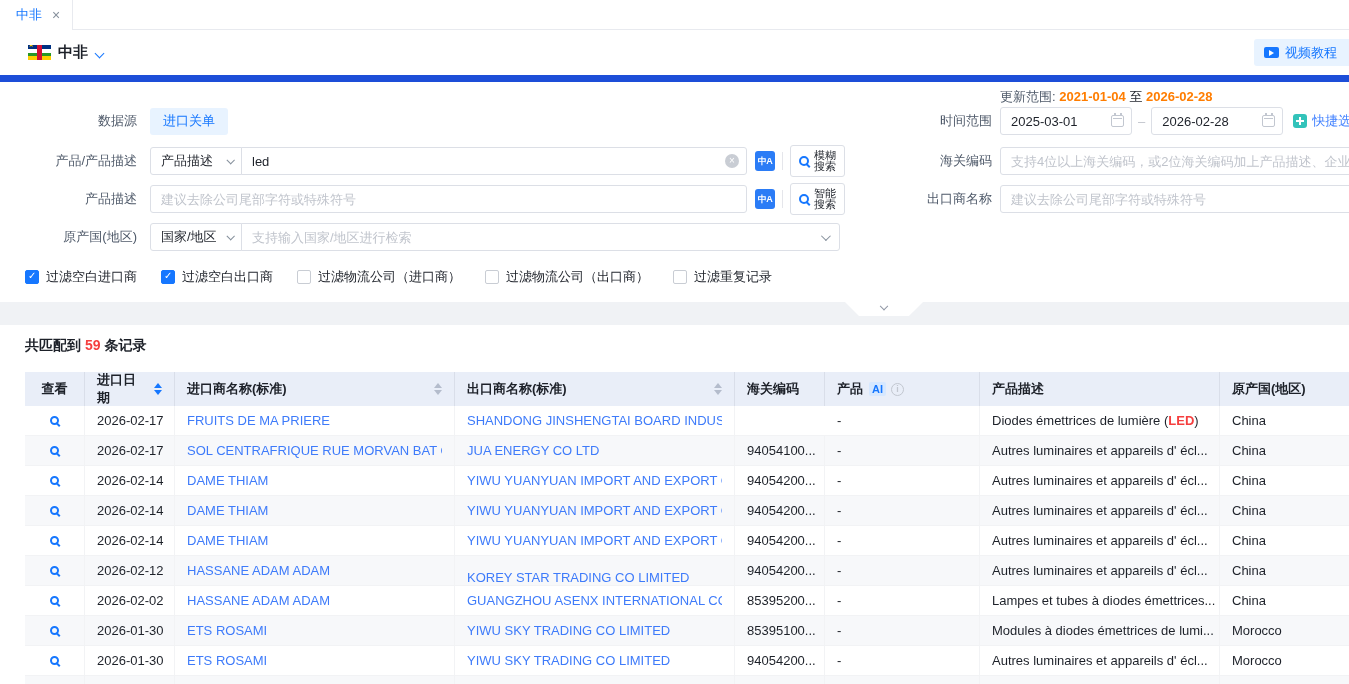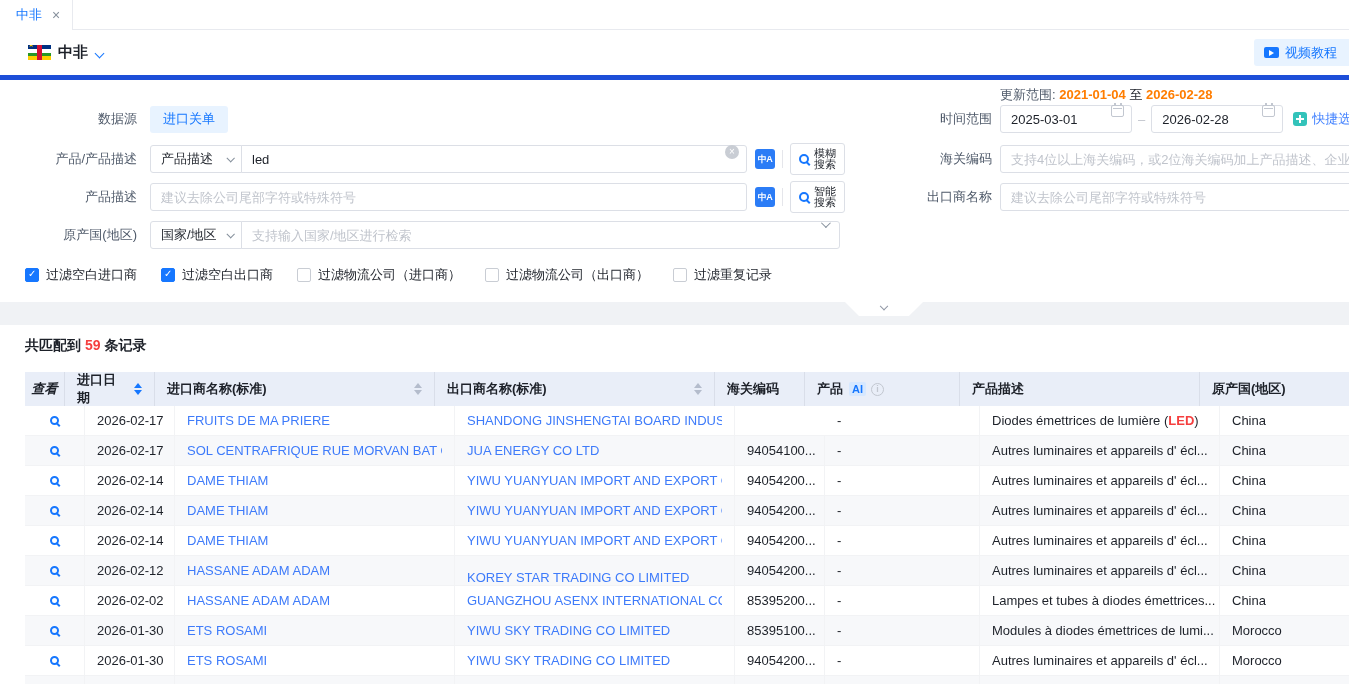--- a/index.html
+++ b/index.html
@@ -20,34 +20,34 @@
   .flag .star { position:absolute; left:0px; top:-4px; color:#ffce00; font-size:7px; }
   .country-name { position:absolute; left:58px; top:13px; font-size:15px; font-weight:bold; color:#1d2129; }
   .country-chev { position:absolute; left:96px; top:20px; }
   .chev { display:inline-block; width:7px; height:7px; border-right:1.6px solid #1677ff; border-bottom:1.6px solid #1677ff; transform:rotate(45deg); }
   .chev.gray { border-color:#86909c; }
   .video-btn { position:absolute; right:0px; top:9px; height:27px; display:flex; align-items:center; gap:6px; background:#e8f3ff; color:#1677ff; border:none; padding:0 12px 0 10px; font-size:13px; border-radius:3px 0 0 3px; font-family:inherit; cursor:pointer; }
   .video-icon { display:inline-block; width:15px; height:11px; background:#1677ff; border-radius:2px; position:relative; }
   .video-icon::after { content:""; position:absolute; left:5px; top:2.5px; border-left:5px solid #fff; border-top:3px solid transparent; border-bottom:3px solid transparent; }
 
   
-  .form-panel { position:absolute; left:0; top:75px; width:100%; height:227px; background:#fff; border-top:5px solid #1d4ed8;padding-left:36px; }
+  .form-panel { position:absolute; left:0; top:75px; width:100%; height:227px; background:#fff; border-top:7px solid #1d4ed8;padding-left:36px; }
   .frow { position:absolute; left:0; display:flex; align-items:center; height:28px; }
   .flabel { width:137px; text-align:right; margin-right:13px; color:#4e5969; flex:0 0 auto; }
   .rrow { position:absolute; left:925px; display:flex; align-items:center; height:28px; }
   .rlabel { width:67px; text-align:right; margin-right:8px; color:#4e5969; flex:0 0 auto; }
 
   .pill-btn { height:27px; padding:0 13px; background:#e8f3ff; color:#1677ff; border:none; border-radius:3px; font-size:13px; font-family:inherit; cursor:pointer; }
 
   .sel { height:28px; border:1px solid #dcdfe6; border-radius:3px 0 0 3px; display:flex; align-items:center; justify-content:space-between; padding:0 8px 0 10px; background:#fff; cursor:pointer; }
   .sel .chev { width:6px; height:6px; transform:rotate(45deg) translateY(-1px); }
   .inp { height:28px; border:1px solid #dcdfe6; border-radius:0 3px 3px 0; padding:0 24px 0 10px; font-size:13px; color:#1d2129; font-family:inherit; background:#fff; outline:none; }
   .inp::placeholder { color:#c0c4cc; }
   .inp.standalone { border-radius:3px; }
-  .inp-wrap { position:relative; display:flex; align-items:flex-start;border-radius:8px; }
+  .inp-wrap { position:relative; display:flex; align-items:center;border-radius:8px; }
 
   .clear-icon { position:absolute; right:8px; width:14px; height:14px; border-radius:50%; background:#c9cdd4; color:#fff; font-size:10px; line-height:14px; text-align:center; cursor:pointer; }
   .trans-icon { width:20px; height:20px; background:#2b7cf6; border-radius:3px; color:#fff; font-size:9px; font-weight:bold; display:flex; align-items:center; justify-content:center; margin-left:8px; cursor:pointer; letter-spacing:-0.5px; }
   .vdiv { width:1px; height:18px; background:#e5e6eb; margin:0 7px; }
 
   .search-btn { height:32px; display:flex; align-items:center; gap:5px; border:1px solid #dcdfe6; border-radius:3px; background:#fff; padding:0 8px; cursor:pointer; font-family:inherit; }
   .search-btn .txt { display:flex; flex-direction:column; font-size:11px; line-height:11px; color:#1d2129; text-align:left; }
   .mag { display:inline-block; width:9px; height:9px; border:2px solid #1677ff; border-radius:50%; position:relative; flex:0 0 auto; }
   .mag::after { content:""; position:absolute; width:2px; height:5px; background:#1677ff; transform:rotate(-45deg); bottom:-4px; right:-2px; }
   .mag.big { width:10px; height:10px; }
@@ -243,21 +243,21 @@
   </div>
 
 <div class="results-panel">
   <div class="summary">
     <span>共匹配到</span><span class="cnt">59</span><span>条记录</span>
   </div>
 
   <div class="table-wrap">
     <div class="tbl">
       <div class="thead">
-        <div class="th center" style="width:40px;font-style:italic;">
+        <div class="th center" style="width:60px;">
             <span>查看</span>
           </div>
         <div class="th" style="width:90px;">
           <span>进口日期</span>
           <span class="sorter active">
               <span class="car-up"></span>
               <span class="car-dn"></span>
             </span>
         </div>
         <div class="th spread" style="width:280px;">

